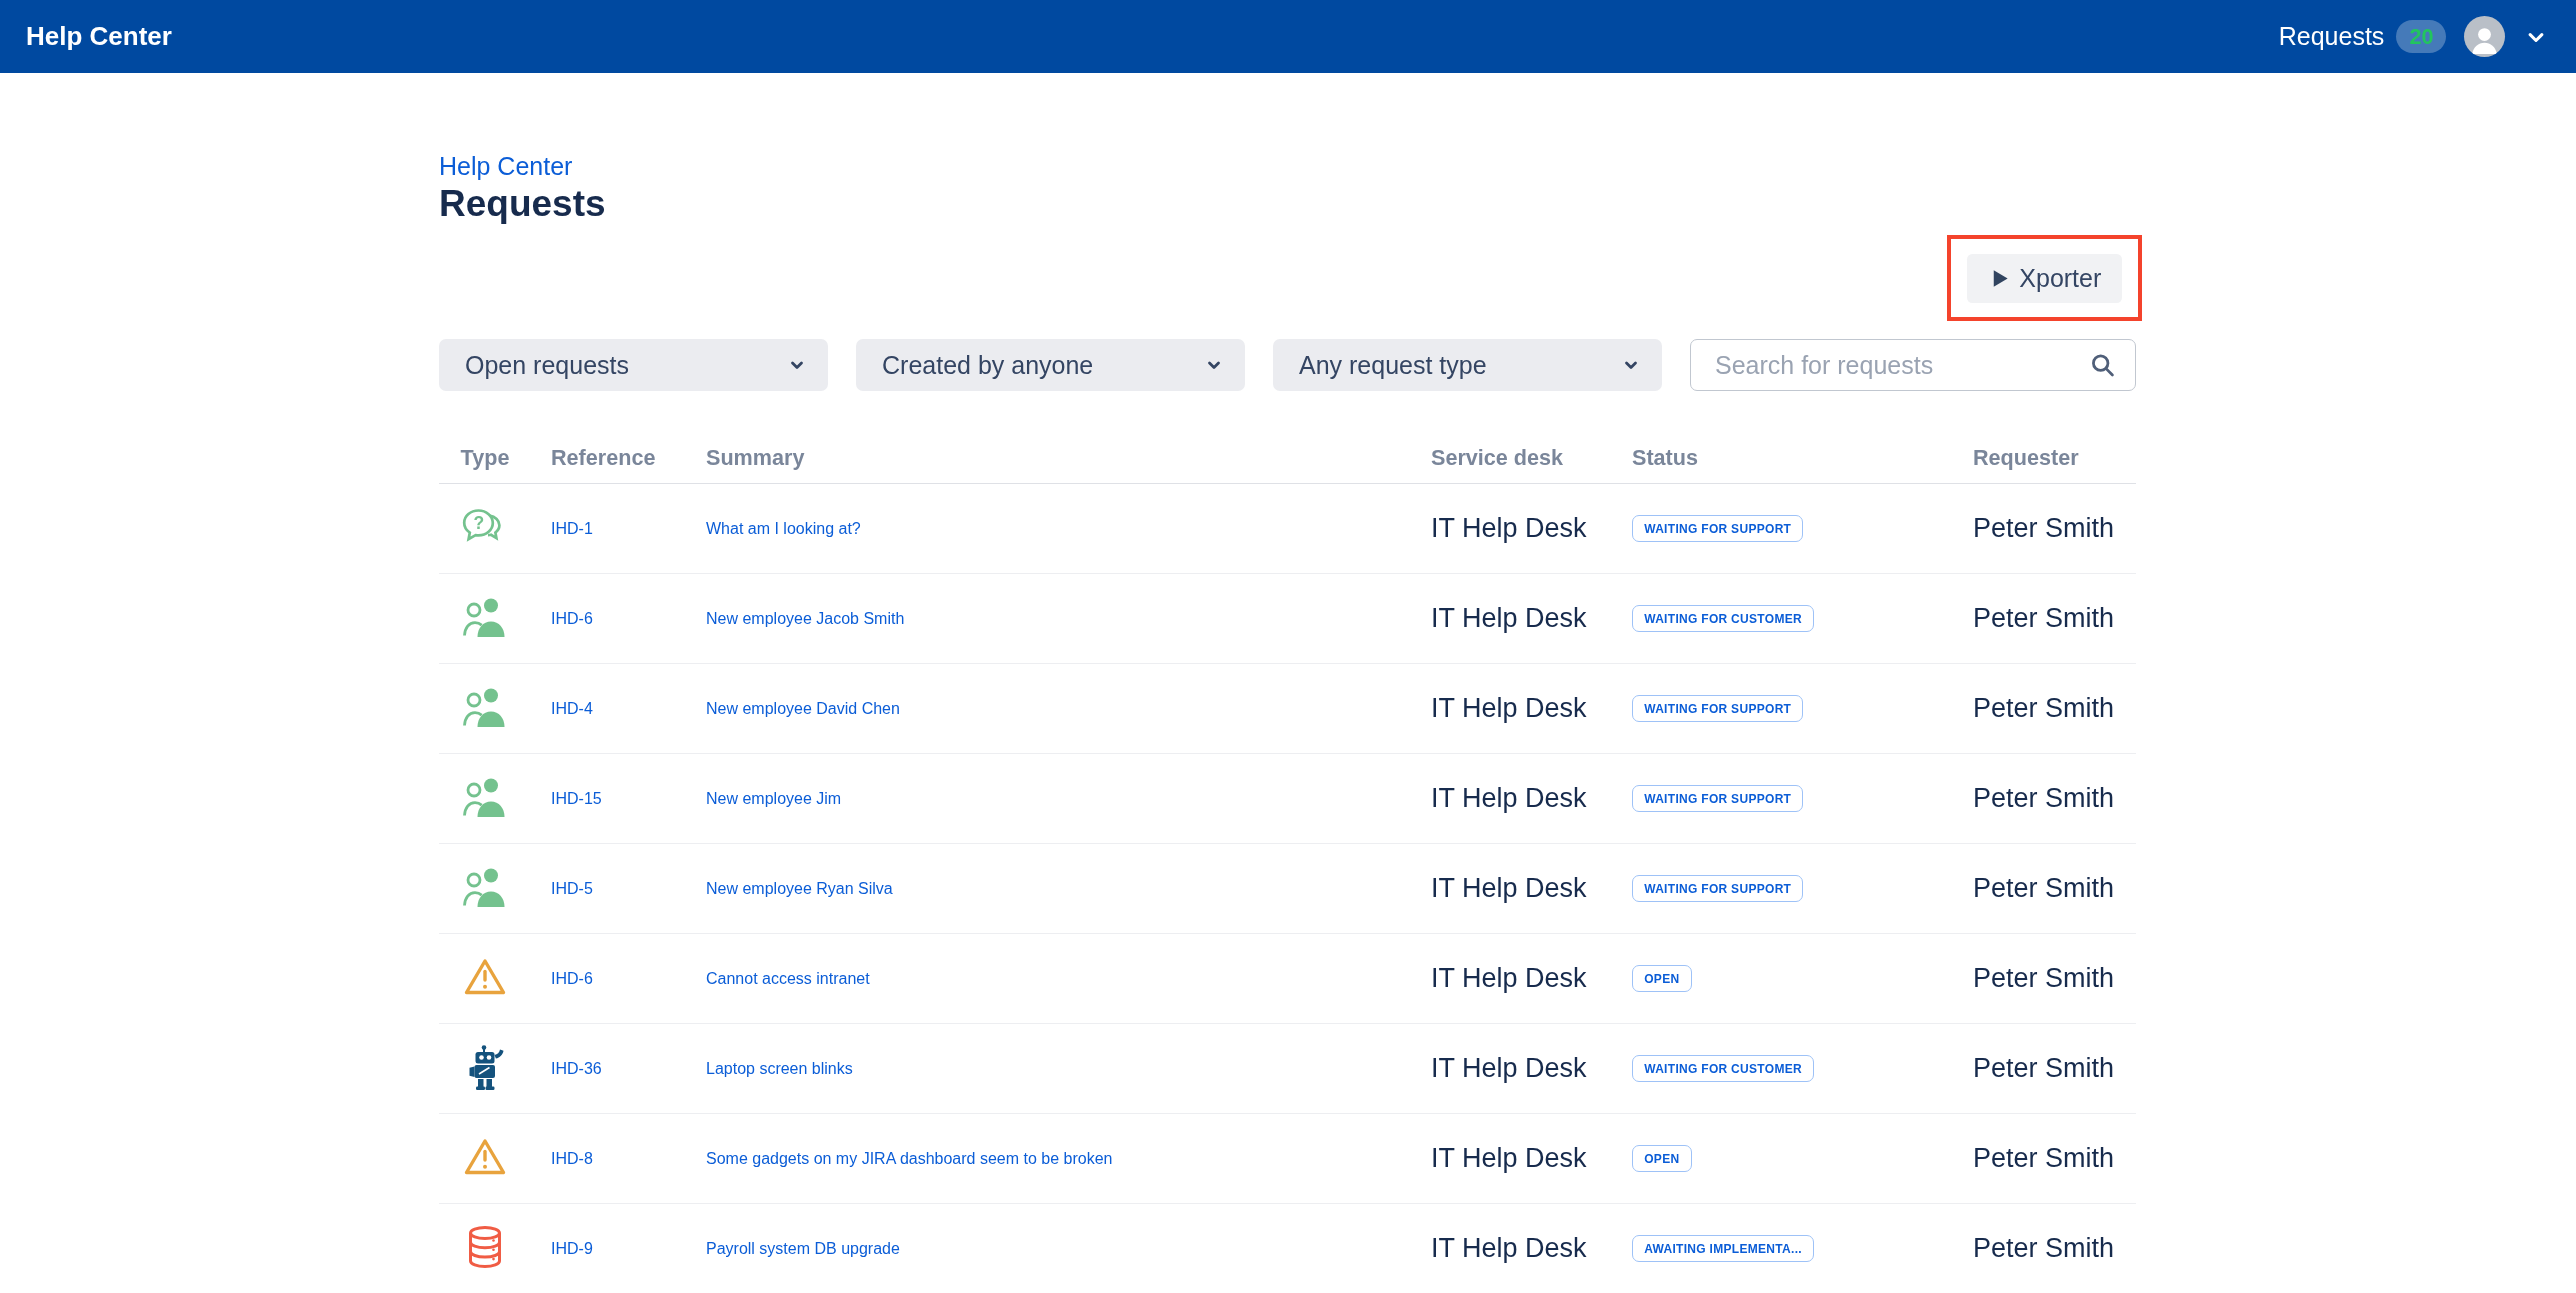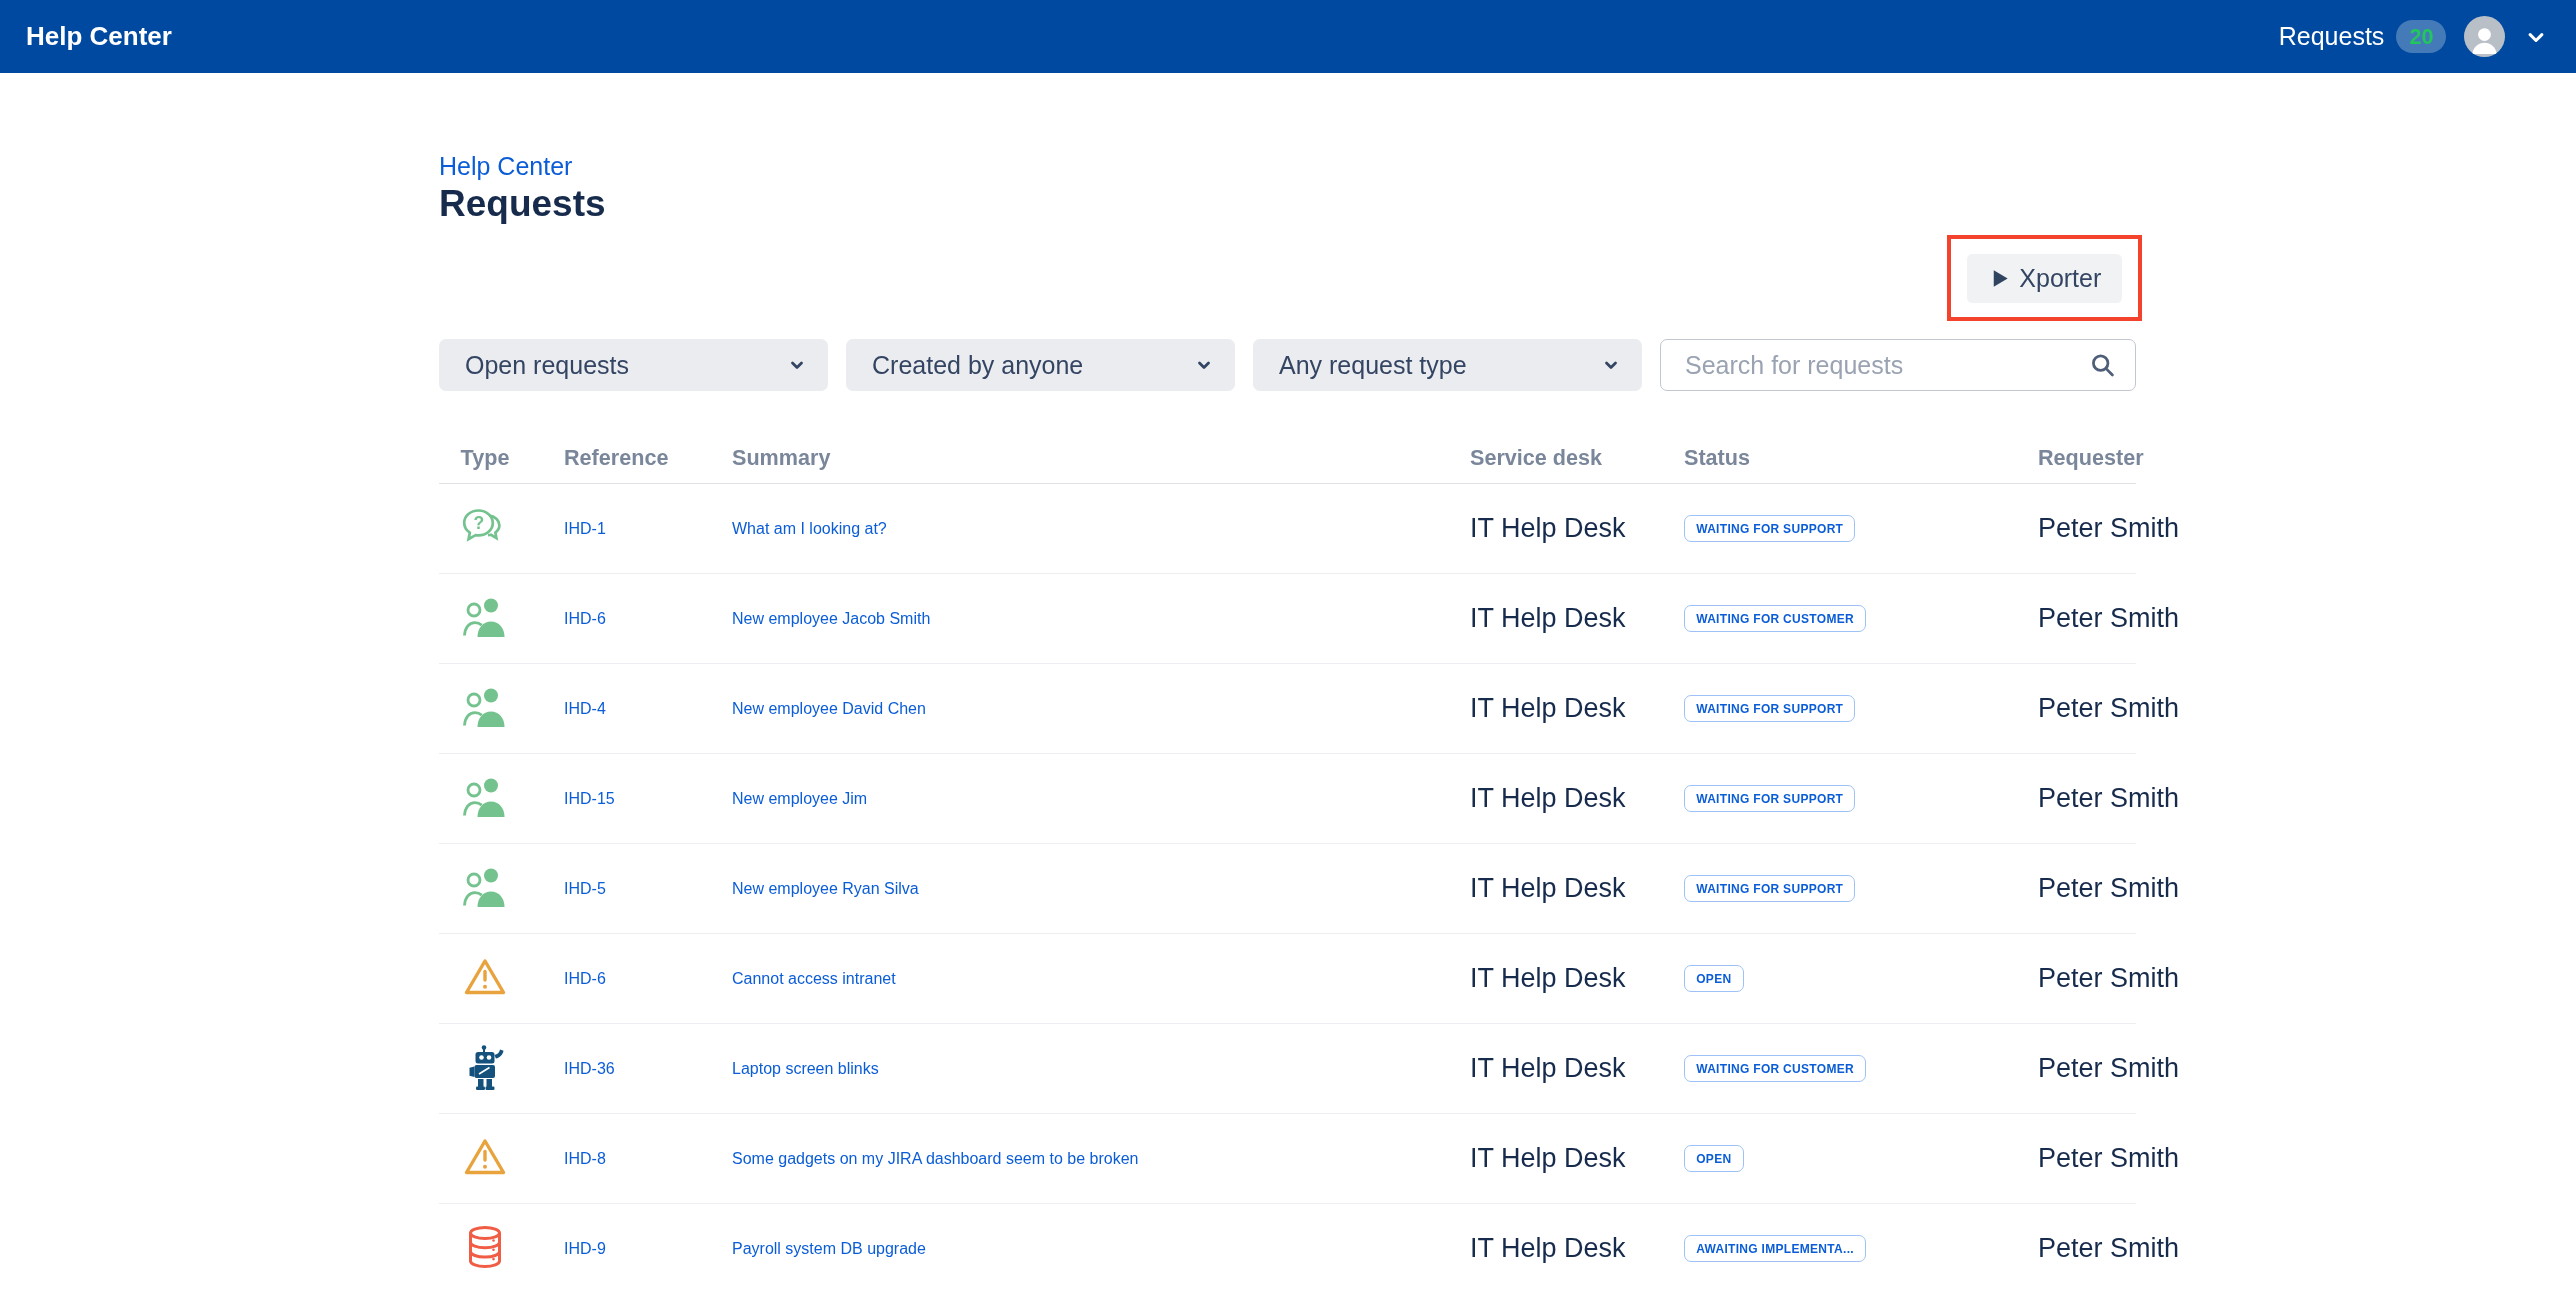--- a/index.html
+++ b/index.html
@@ -56,21 +56,21 @@
     font-family: inherit; font-size: 25px; color: var(--dropdown_text, #344563);
     cursor: pointer;
     justify-content: flex-end;
   }
   .play-icon { display: flex; }
   .play-icon svg { width: 23px; height: 23px; }
 
   
   .filters {
     position: absolute; left: 439px; top: 339px; width: 1697px; height: 52px;
-    display: flex; gap: 18px; justify-content: center;
+    display: flex; gap: 28px; justify-content: center;
   }
   .dropdown {
     flex: 0 0 389px;
     background: var(--dropdown_bg, #EBECF0); border-radius: 7px;
     display: flex; align-items: center; justify-content: space-between;
     padding: 0 19px 0 26px;
     font-size: 25px; color: var(--dropdown_text, #344563);
     cursor: pointer;
   }
   .chev { display: flex; }
@@ -89,21 +89,20 @@
     display: flex; cursor: pointer;
   }
   .search-icon svg { width: 29px; height: 29px; }
 
   
   .table { position: absolute; left: 439px; top: 432px; width: 1697px; }
   .thead, .trow {
     display: grid;
     grid-template-columns: 112px 155px 725px 201px 341px 163px;
     align-items: center;
-    gap: 13px;
   }
   .thead {
     height: 52px;
     border-bottom: 1.7px solid var(--header_border, #DFE1E6);
     color: var(--header_gray, #7A869A); font-size: 21.6px; font-weight: 700;
   }
   .trow { height: 90px; border-bottom: 1.7px solid var(--row_border, #EDEEF1); }
   .c-type { padding-left: 21.6px; }
   .ticon { display: inline-flex; width: 48px; height: 48px; }
   .ticon svg { width: 100%; height: 100%; display: block; }

